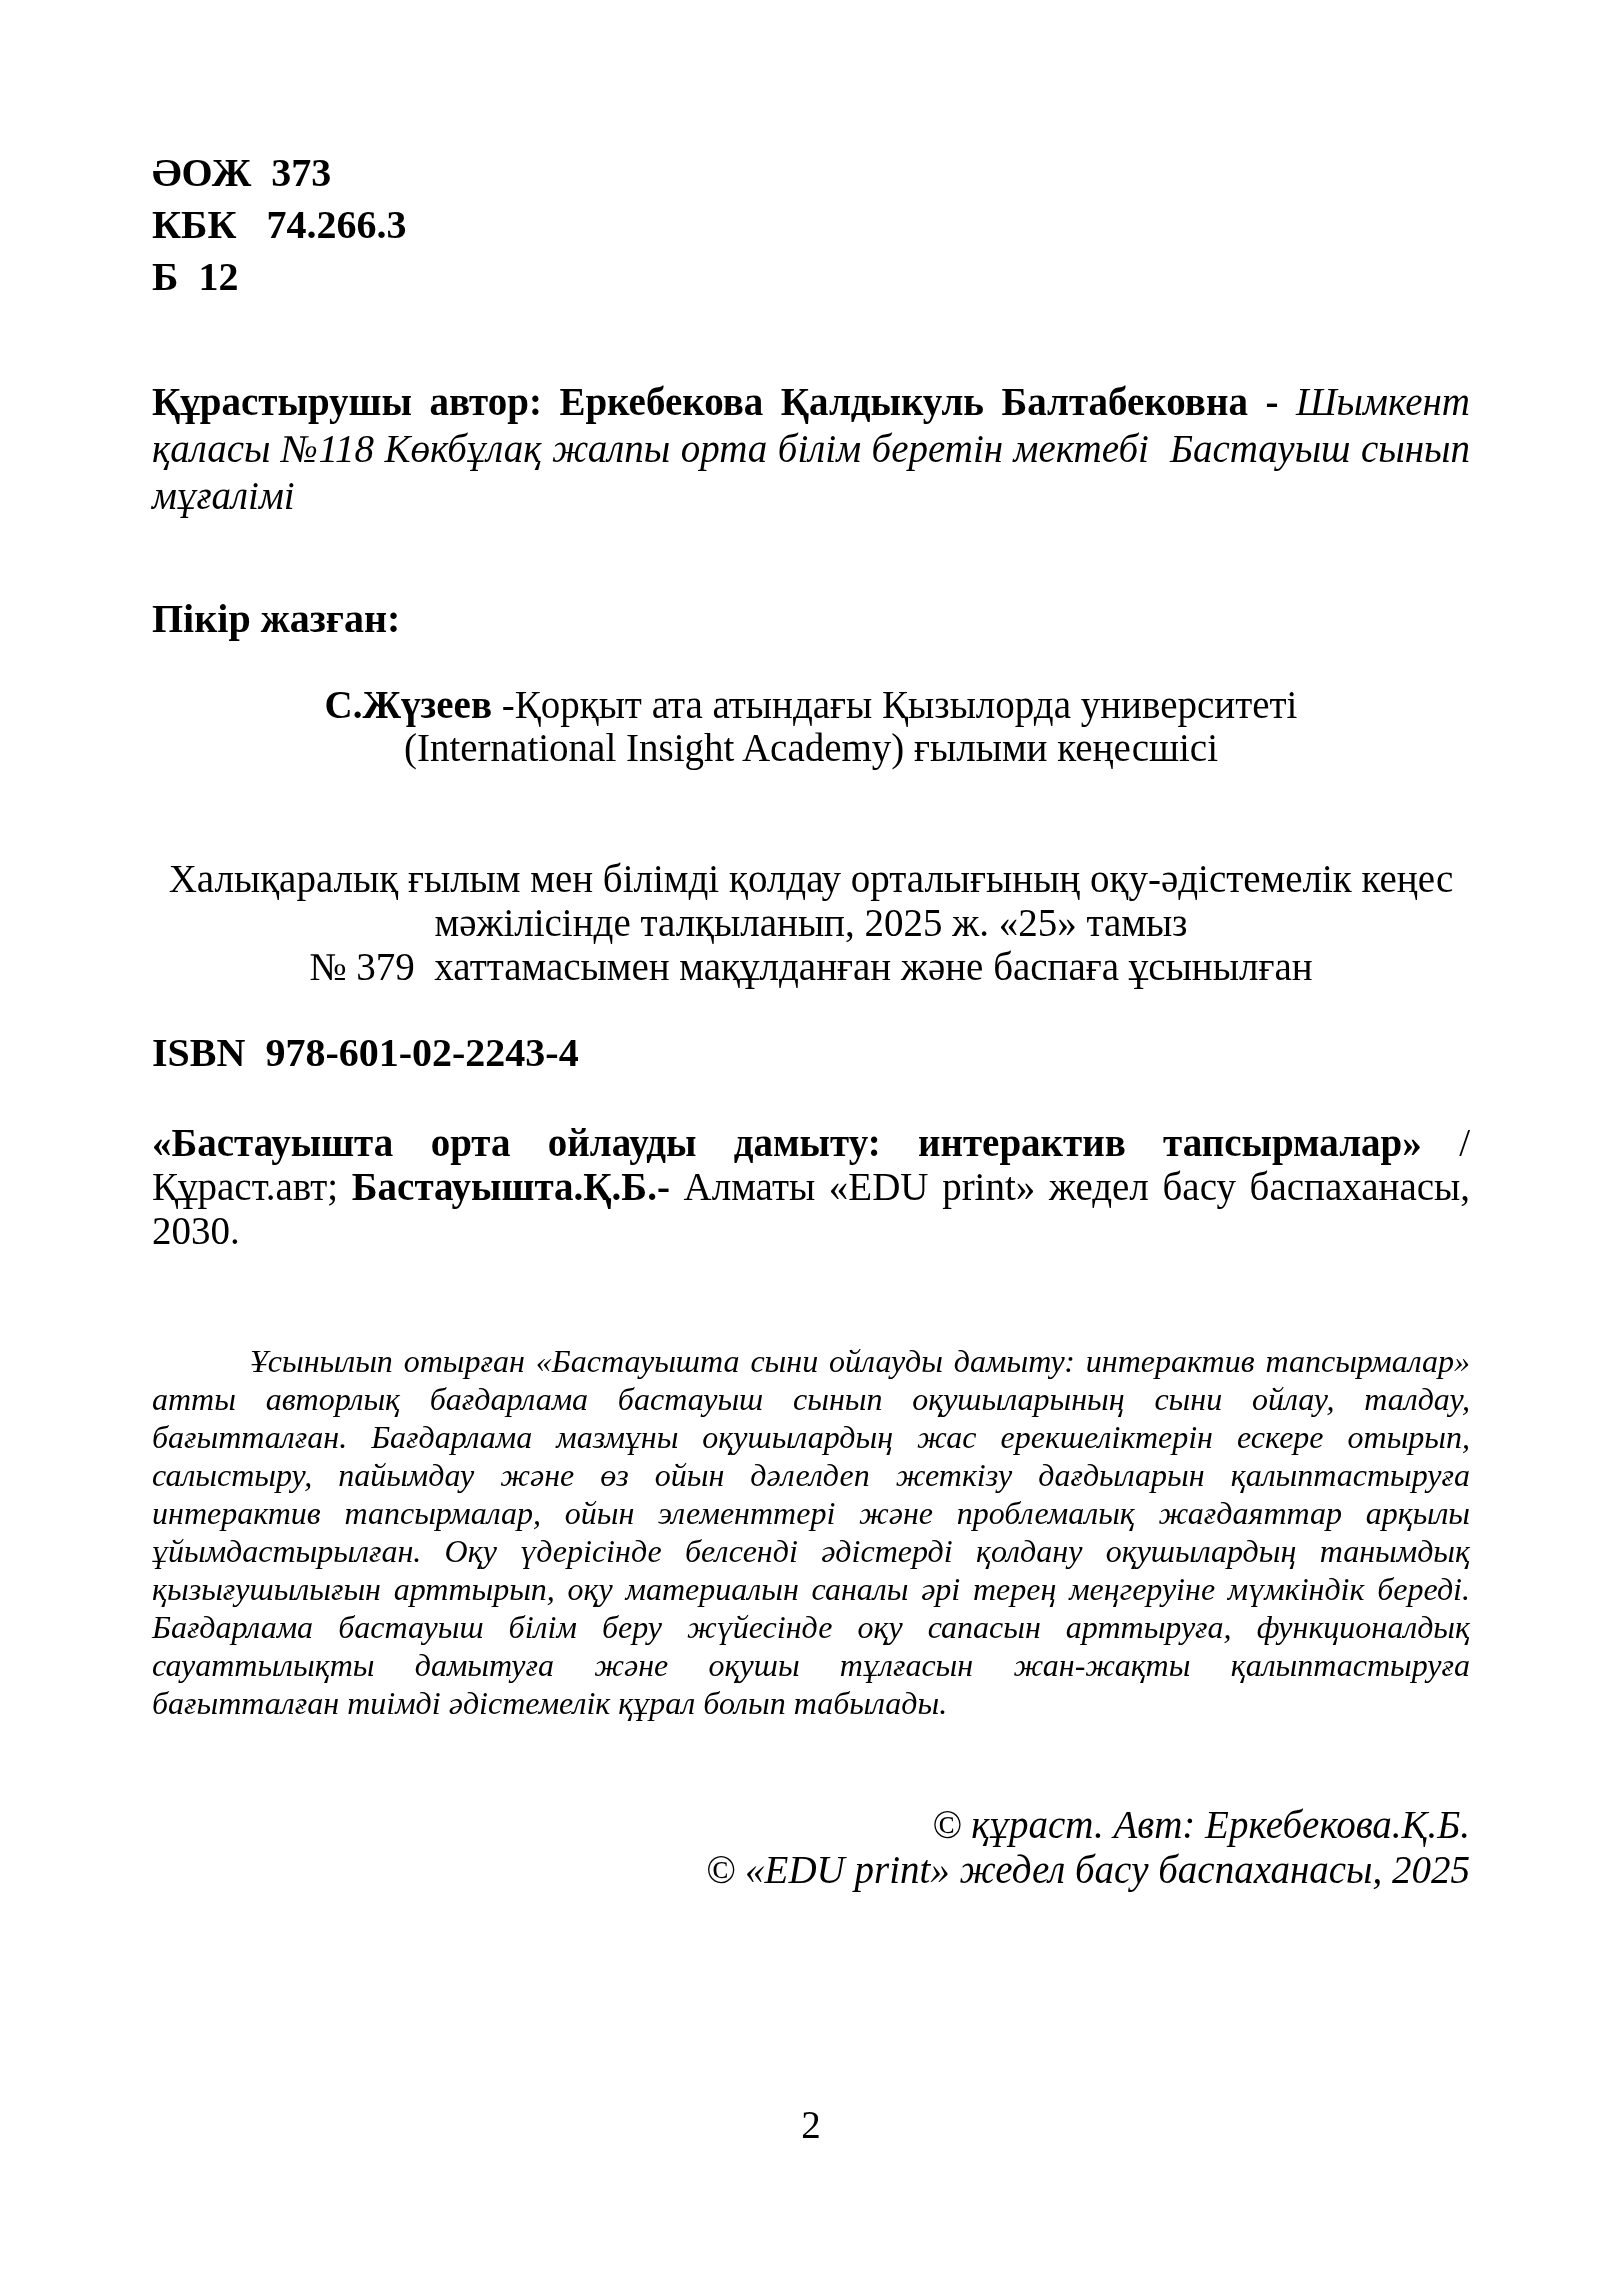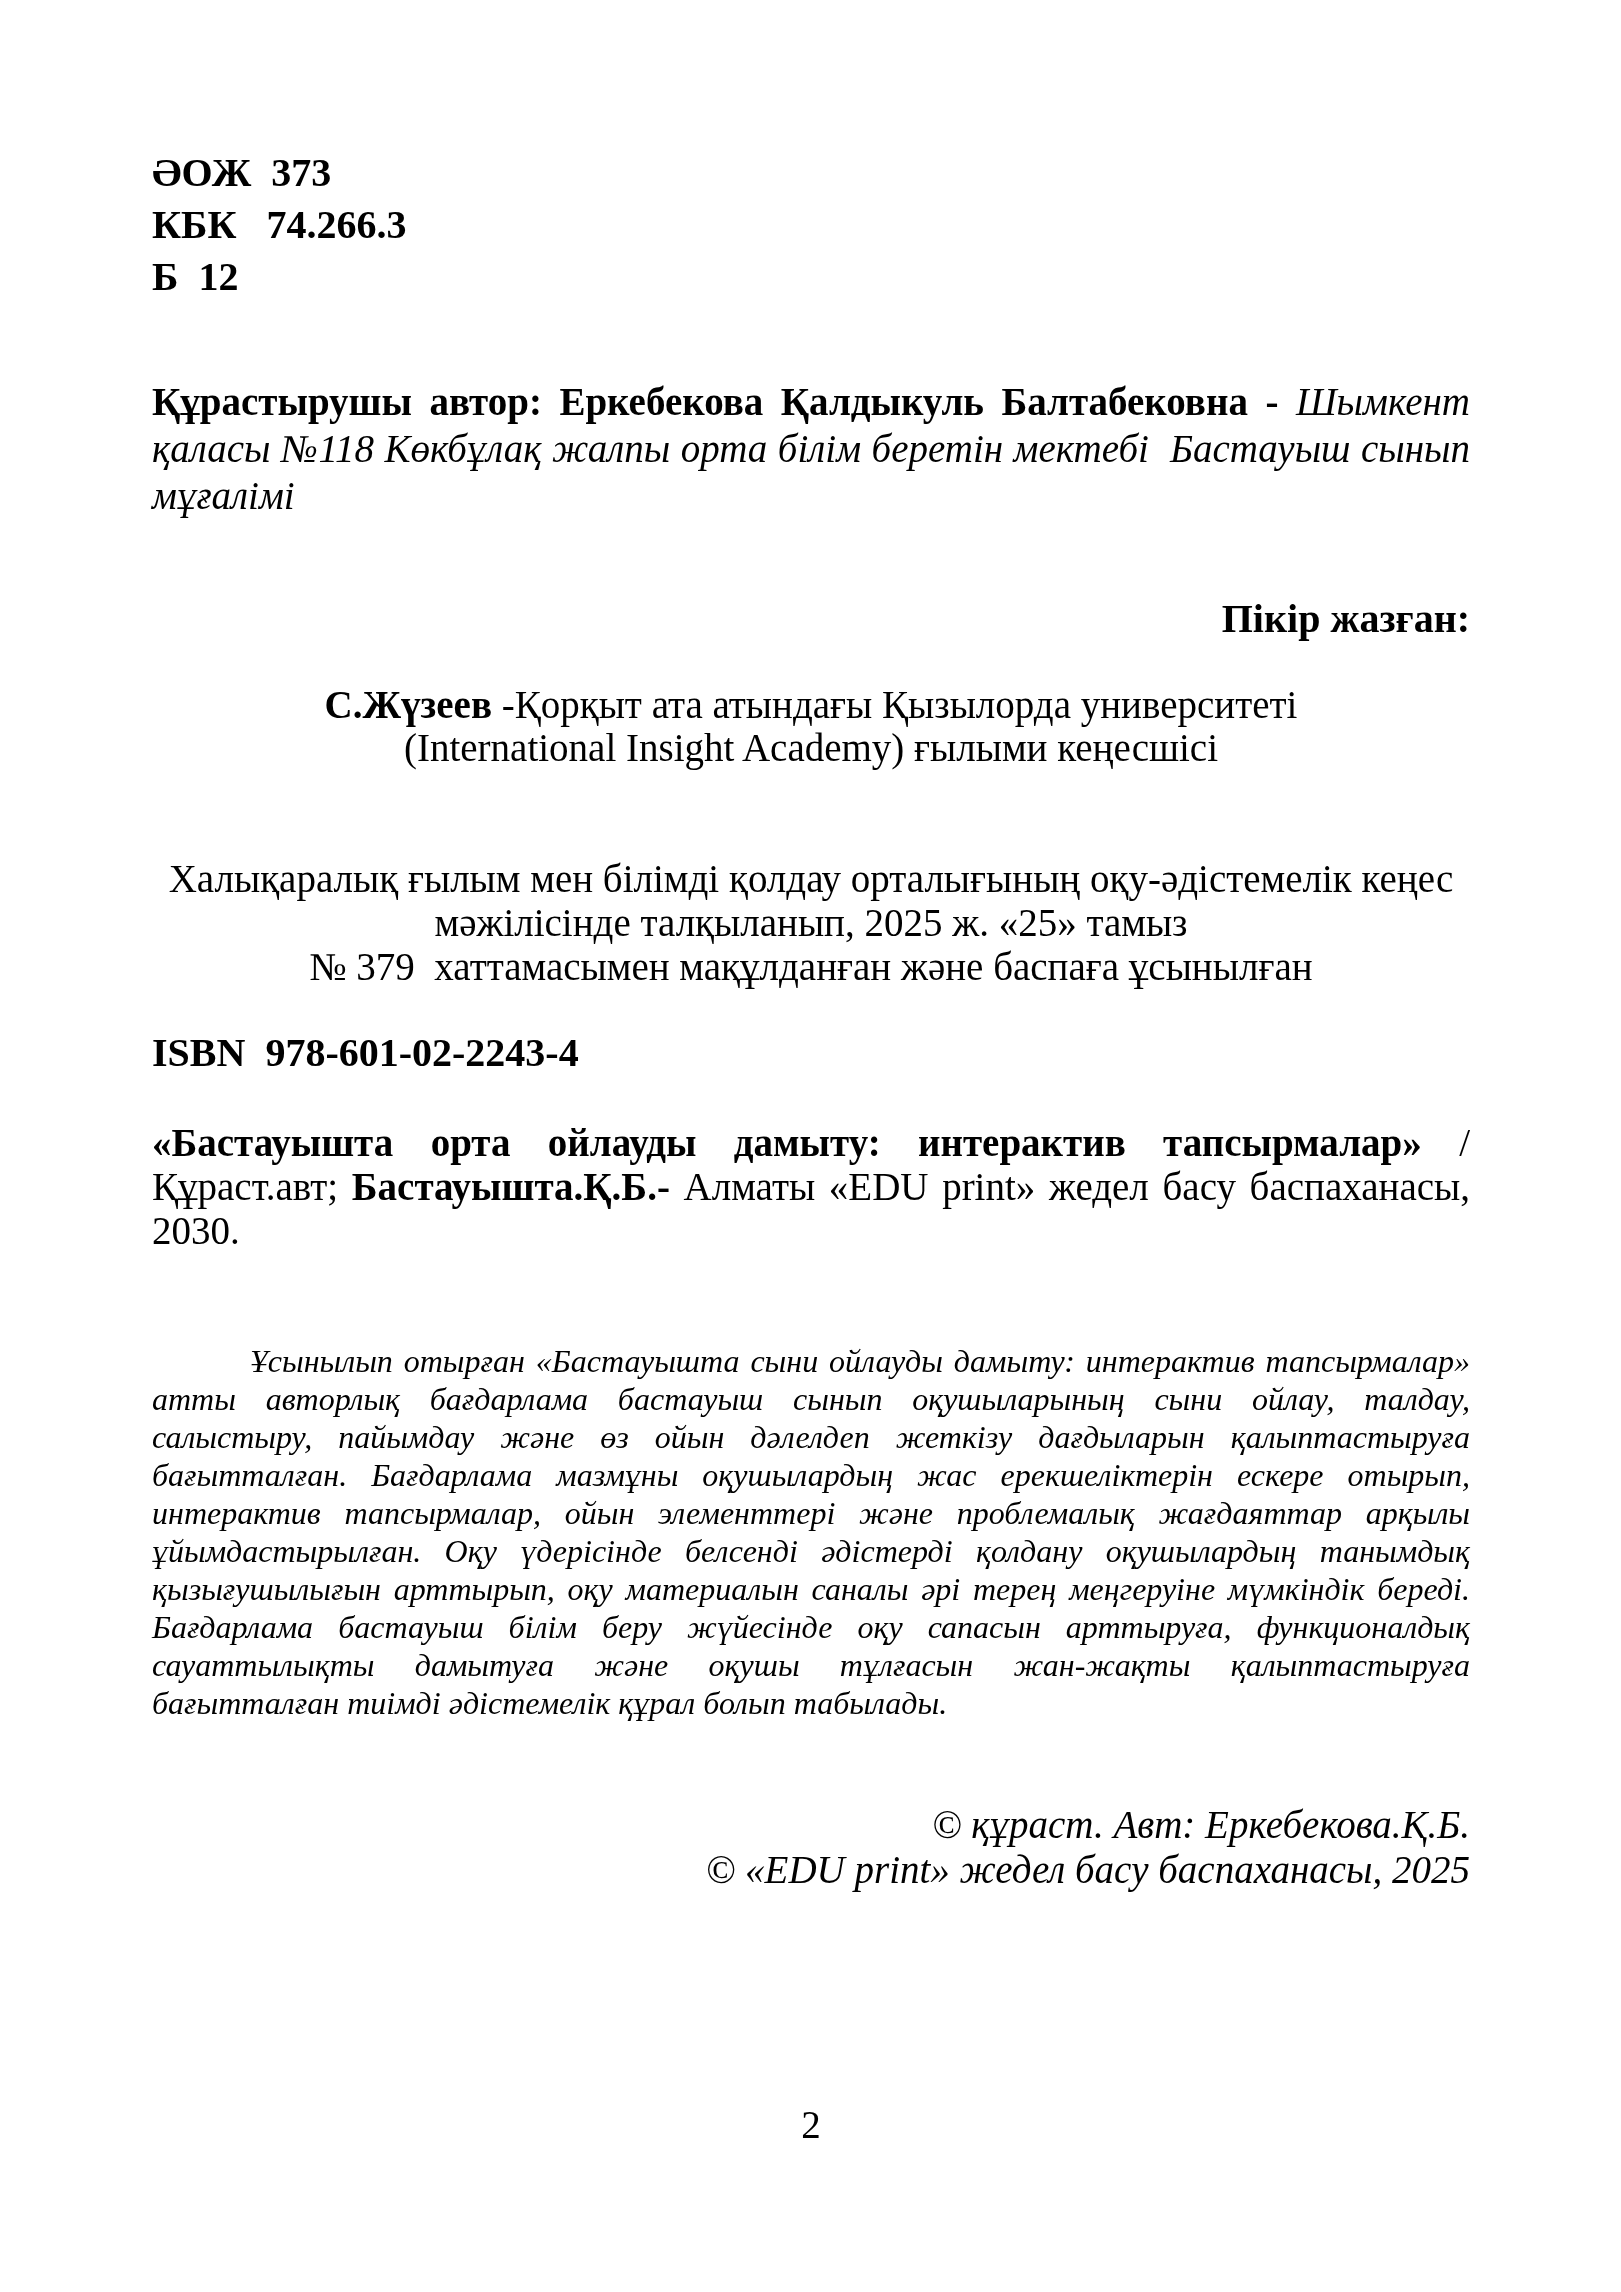--- a/index.html
+++ b/index.html
@@ -37,21 +37,21 @@
   .author-block {
     top: 378px;
     font-size: 39px;
     line-height: 47px;
   }
   .pikir-heading {
     top: 594px;
     font-size: 40px;
     line-height: 49px;
     font-weight: bold;
-    text-align: right;
+    text-align: left;
   }
   .reviewer-block {
     top: 683px;
     font-size: 39px;
     line-height: 43px;
     text-align: center;
   }
   .approval-block {
     top: 857px;
     font-size: 39px;
@@ -136,22 +136,22 @@
     </div>
     <div class="jline">
       <span>Құраст.авт; </span><span class="b">Бастауышта.Қ.Б.-</span><span> Алматы «EDU print» жедел басу баспаханасы,</span>
     </div>
     <div>2030.</div>
   </div>
 
   <div class="block annotation-block">
     <div class="jline first">Ұсынылып отырған «Бастауышта сыни ойлауды дамыту: интерактив тапсырмалар»</div>
     <div class="jline">атты авторлық бағдарлама бастауыш сынып оқушыларының сыни ойлау, талдау,</div>
+    <div class="jline">бағытталған. Бағдарлама мазмұны оқушылардың жас ерекшеліктерін ескере отырып,</div>
     <div class="jline">салыстыру, пайымдау және өз ойын дәлелдеп жеткізу дағдыларын қалыптастыруға</div>
-    <div class="jline">бағытталған. Бағдарлама мазмұны оқушылардың жас ерекшеліктерін ескере отырып,</div>
     <div class="jline">интерактив тапсырмалар, ойын элементтері және проблемалық жағдаяттар арқылы</div>
     <div class="jline">ұйымдастырылған. Оқу үдерісінде белсенді әдістерді қолдану оқушылардың танымдық</div>
     <div class="jline">қызығушылығын арттырып, оқу материалын саналы әрі терең меңгеруіне мүмкіндік береді.</div>
     <div class="jline">Бағдарлама бастауыш білім беру жүйесінде оқу сапасын арттыруға, функционалдық</div>
     <div class="jline">сауаттылықты дамытуға және оқушы тұлғасын жан-жақты қалыптастыруға</div>
     <div class="plain">бағытталған тиімді әдістемелік құрал болып табылады.</div>
   </div>
 
   <div class="block copyright-block">
     <div>© құраст. Авт: Еркебекова.Қ.Б.</div>

